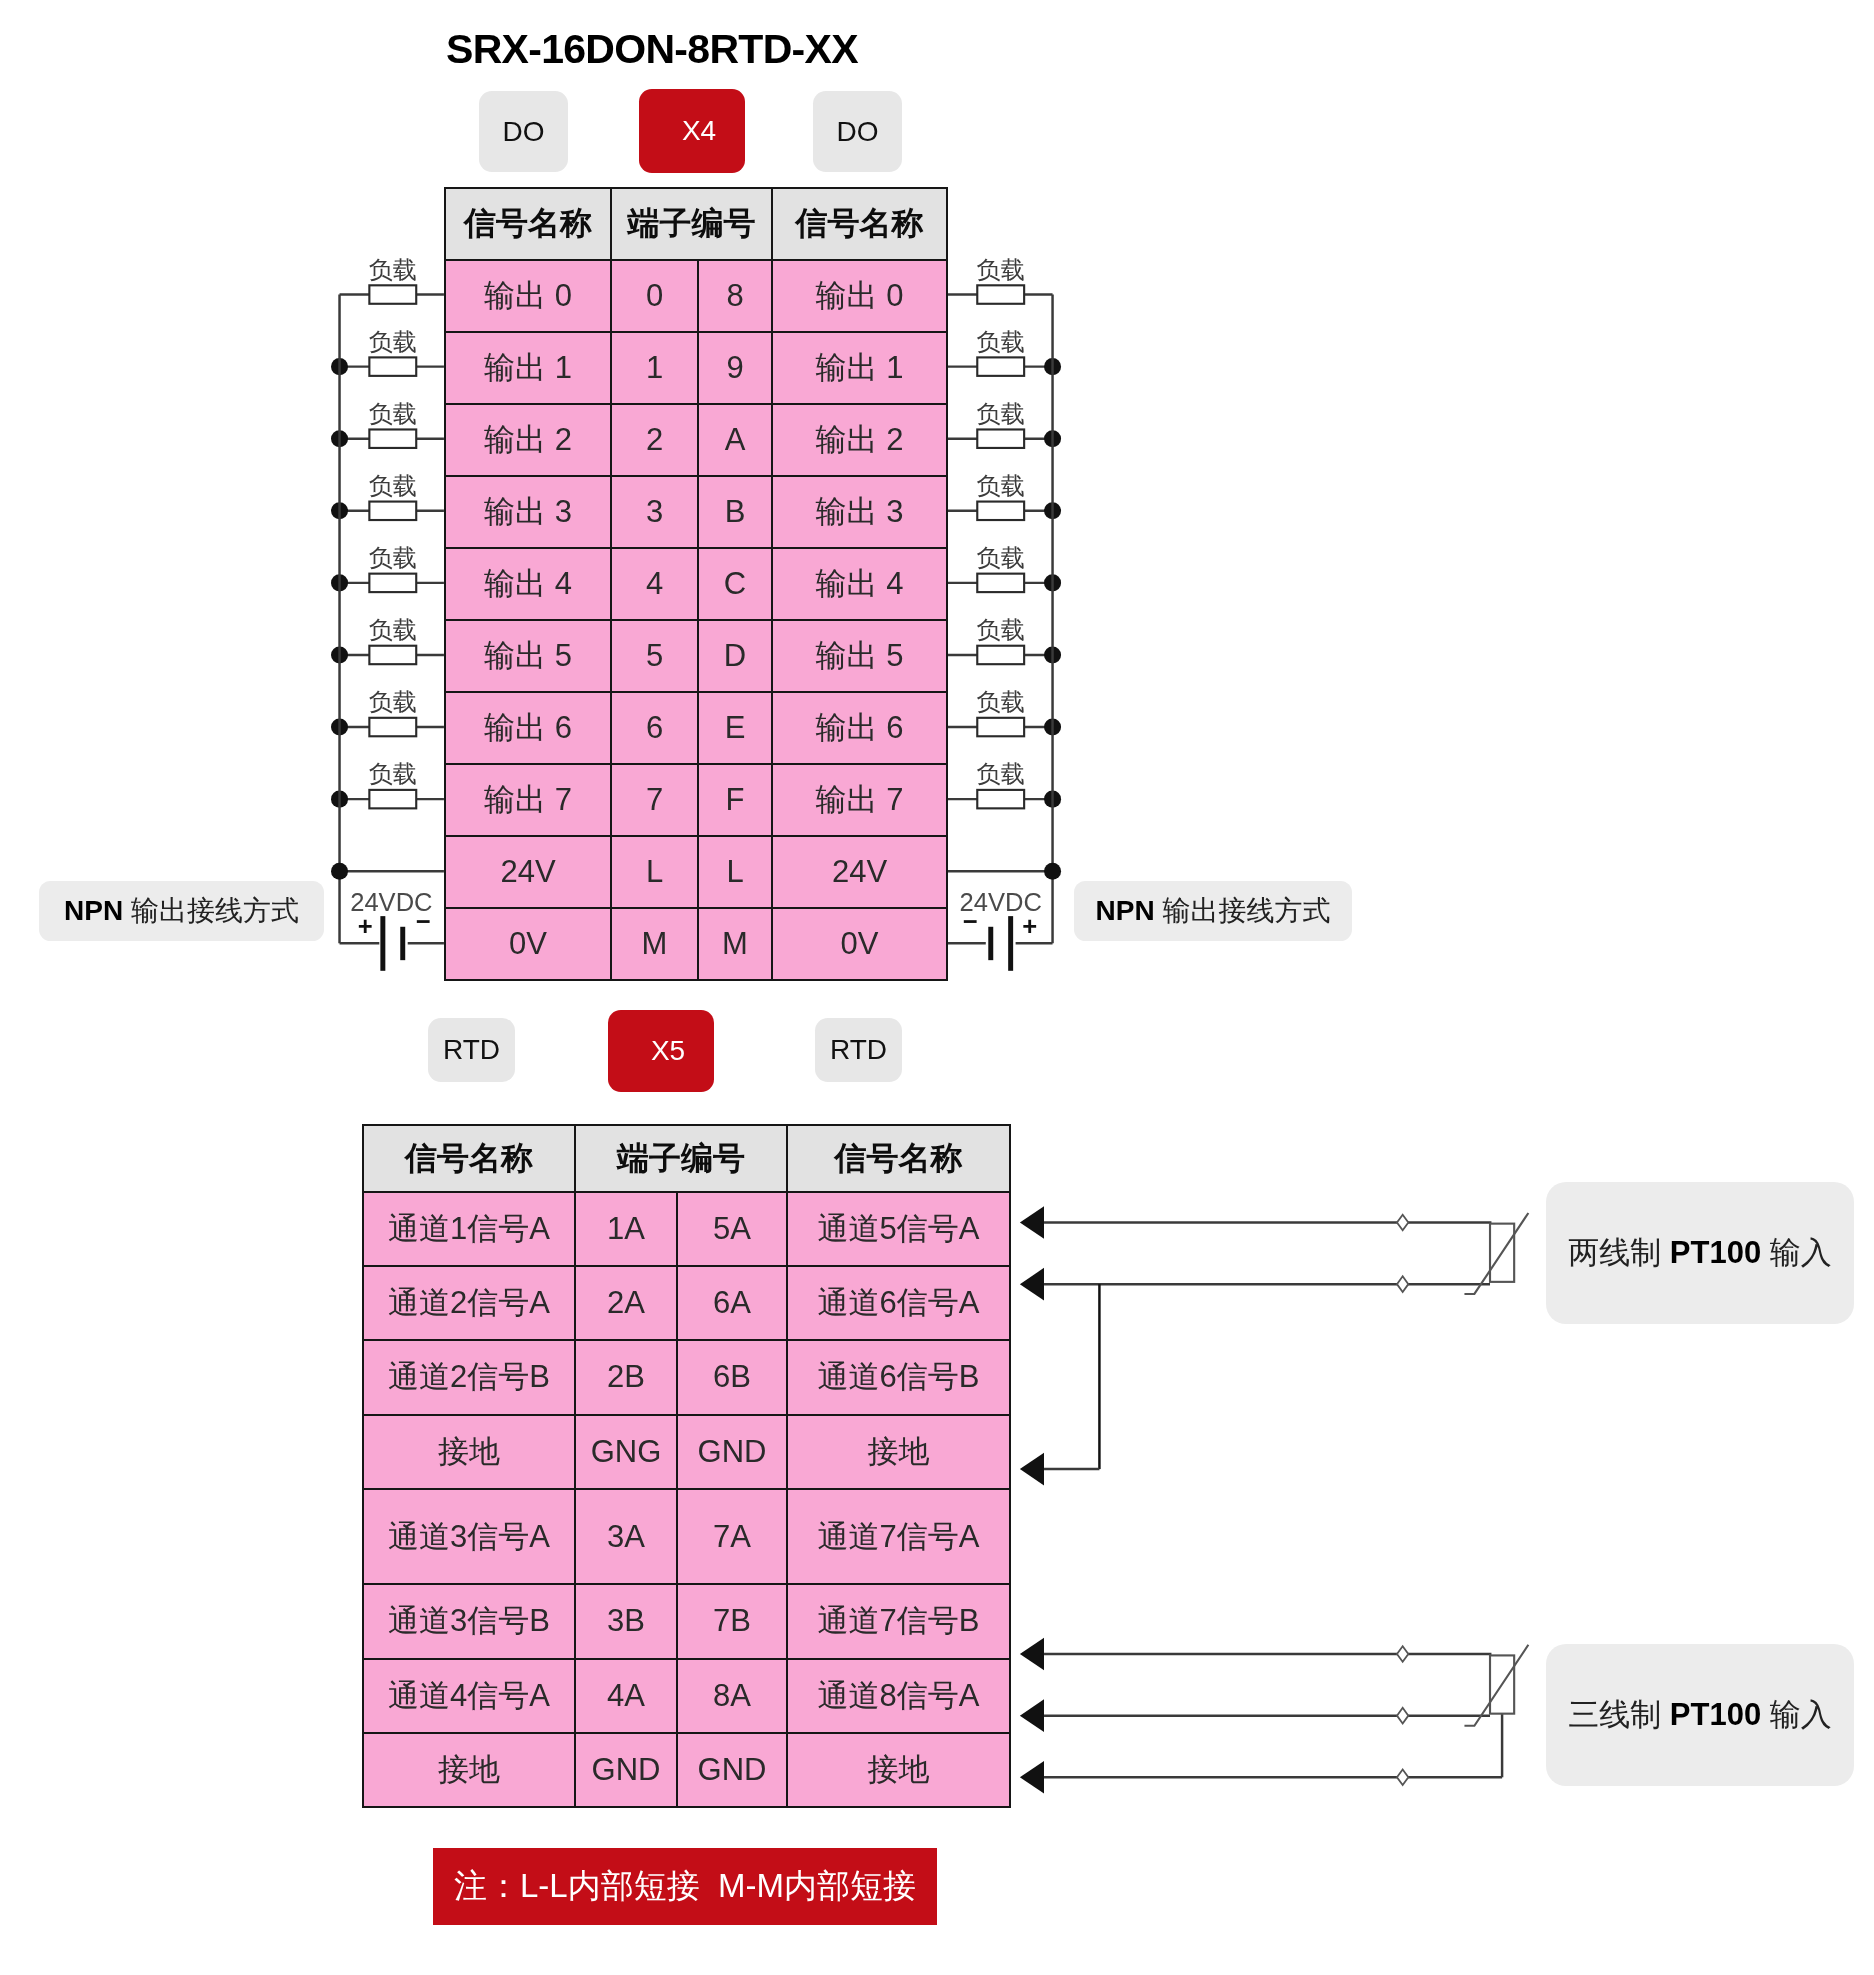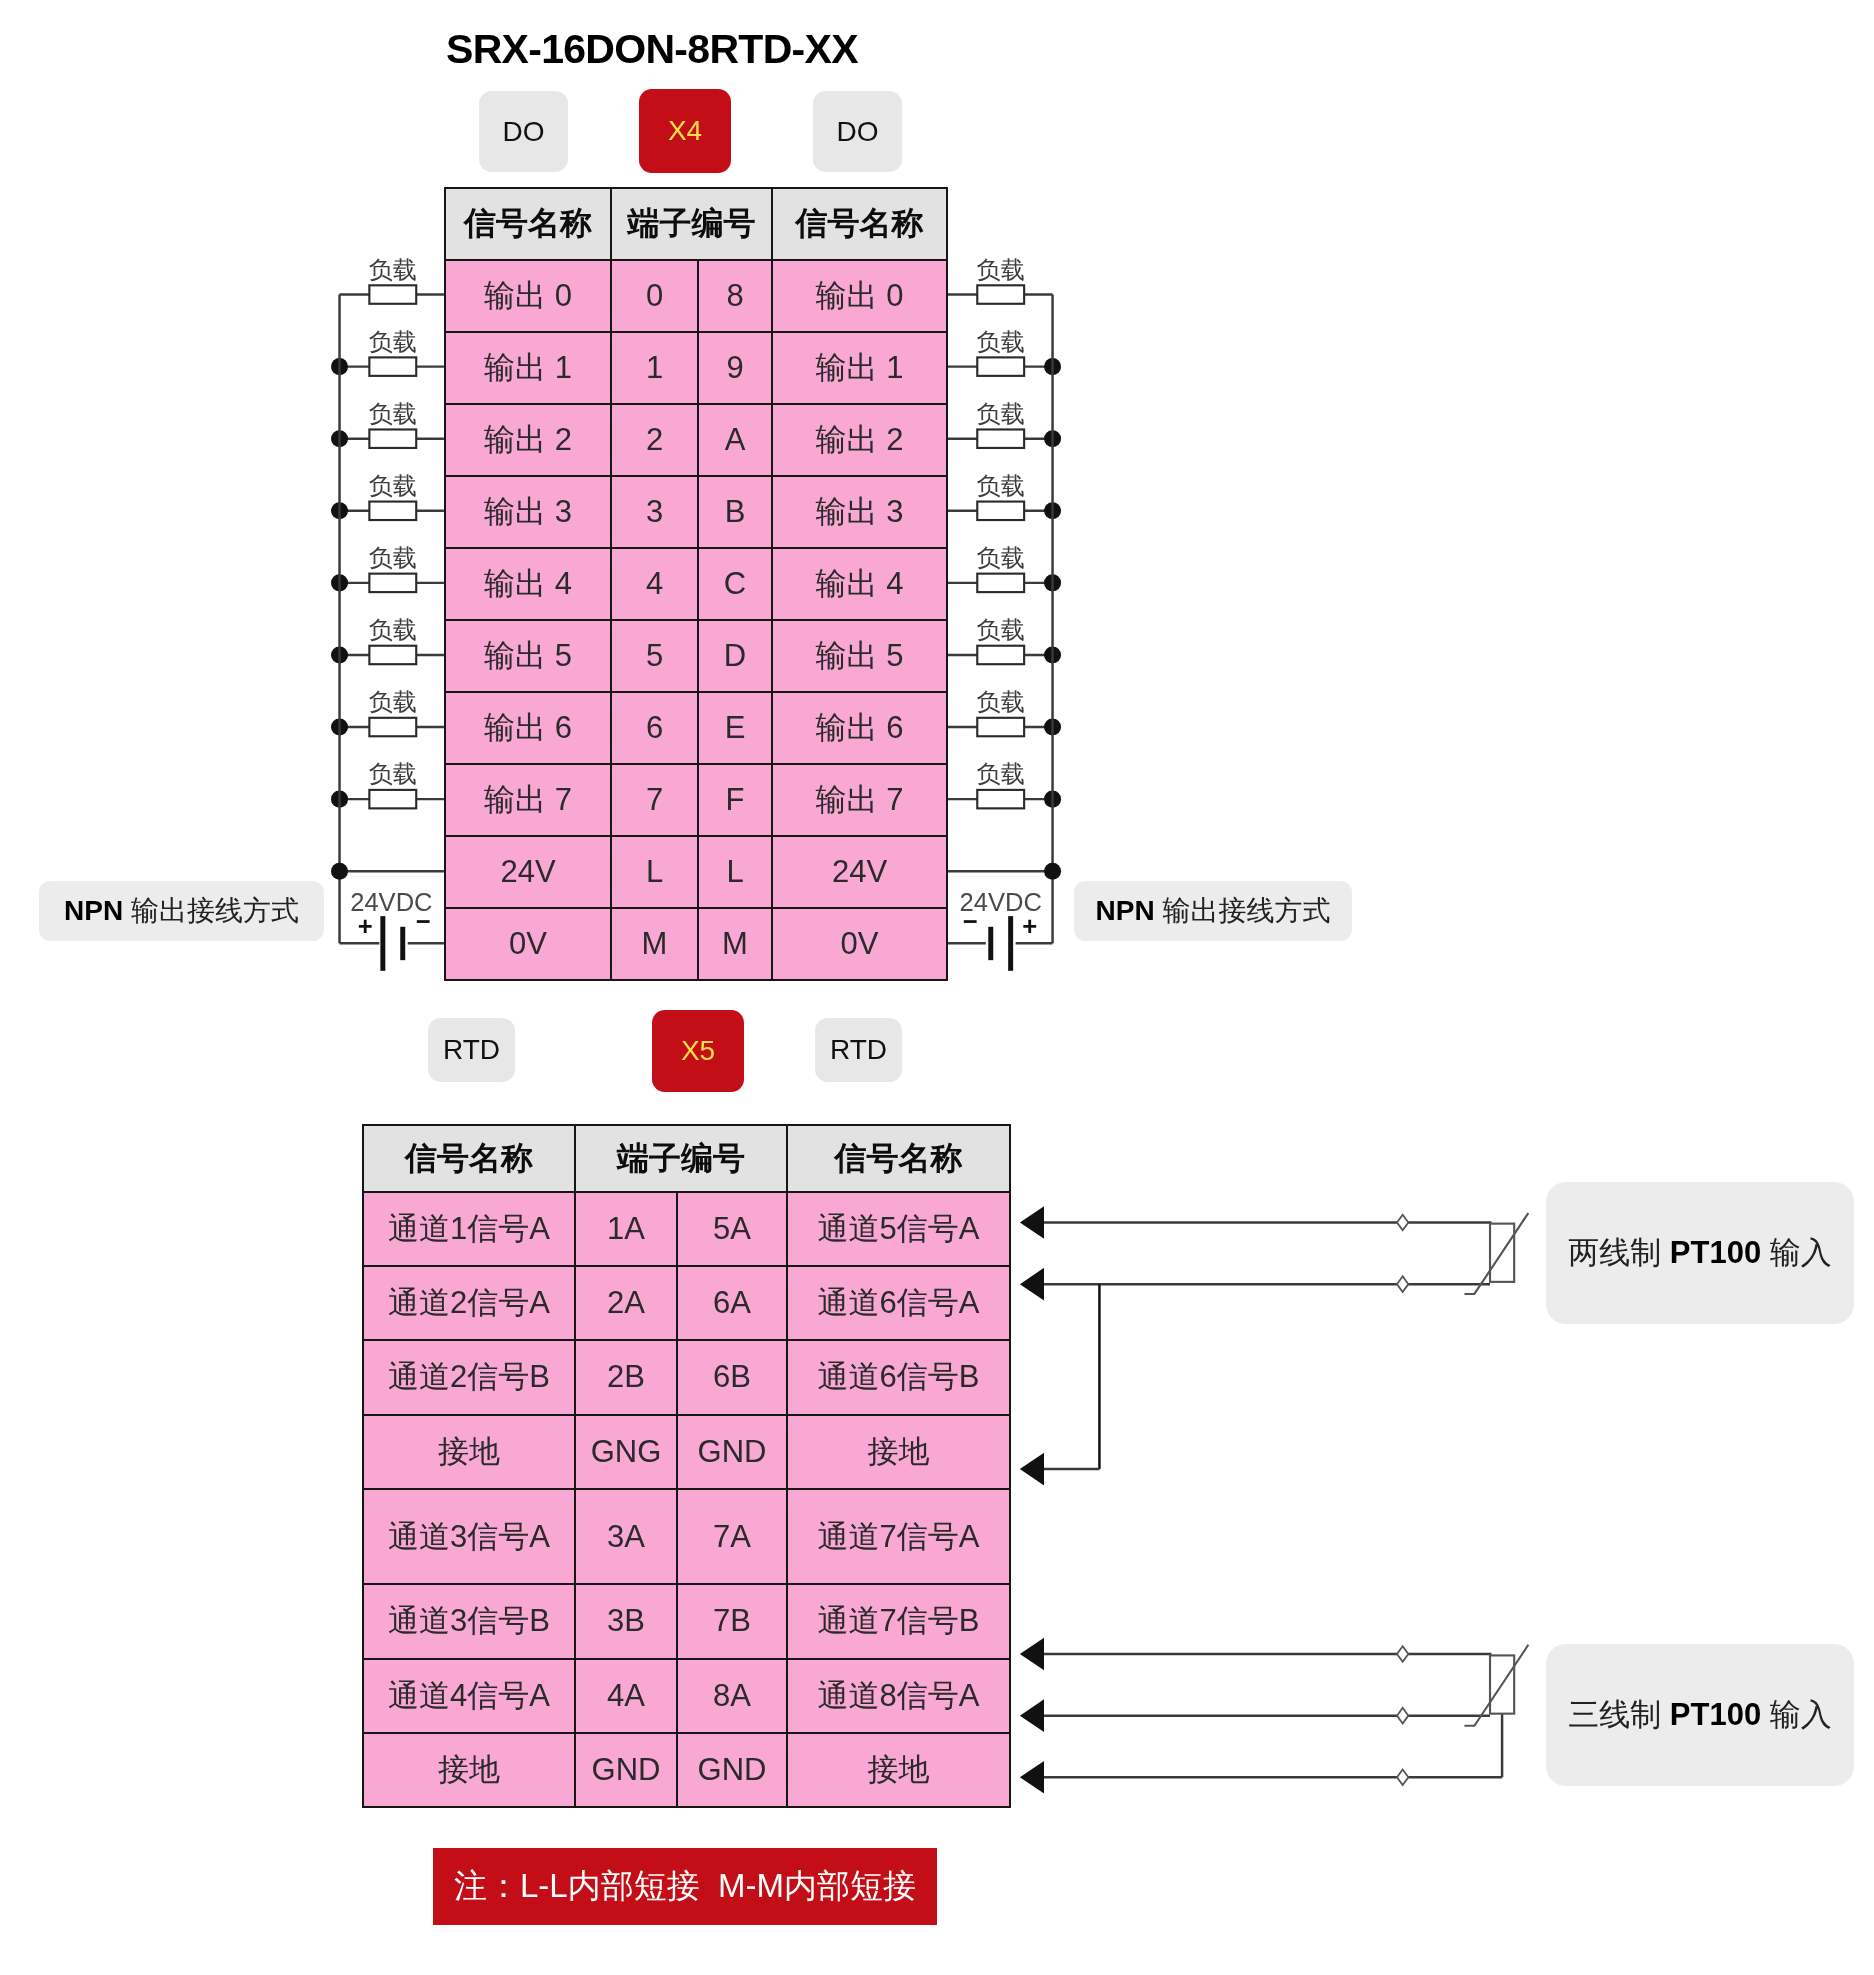--- a/index.html
+++ b/index.html
@@ -3,21 +3,21 @@
 <meta charset="utf-8">
 <style>
   html,body{margin:0;padding:0;background:#fff;}
   .canvas{position:relative;width:1875px;height:1975px;background:#fff;
           font-family:"Liberation Sans",sans-serif;overflow:hidden;}
   #wiring{position:absolute;left:0;top:0;width:1875px;height:1975px;pointer-events:none;}
   .title{position:absolute;left:446px;top:25.6px;font-size:41px;font-weight:bold;
          letter-spacing:-0.7px;color:#000;white-space:nowrap;}
   .badge{position:absolute;display:flex;align-items:center;justify-content:center;
          border-radius:12.8px;background:#E7E7E7;color:#111;font-weight:normal;font-size:28px;}
-  .badge.red{background:#C30D17;color:#fde047;}
+  .badge.red{background:#C30D17;color:#ffffff;padding-left:14px;}
   table.wt{position:absolute;border-collapse:collapse;table-layout:fixed;background:#f9a8d4;}
   .wt th,.wt td{border:2.1px solid #161616;text-align:center;vertical-align:middle;
                 padding:0;font-size:31px;color:#2a2a2a;overflow:hidden;}
   .wt th{background:#E2E2E2;font-weight:bold;font-size:32px;color:#0d0d0d;}
   .pill{position:absolute;background:#ECECEC;border-radius:11.4px;display:flex;
         align-items:center;justify-content:center;font-size:28px;color:#222;white-space:pre;}
   .pill b{color:#000;}
   .ptbox{border-radius:20px;font-size:31px;}
   .note{position:absolute;left:433px;top:1848px;width:504px;height:77px;background:#C30D17;
         color:#fff;display:flex;align-items:center;justify-content:center;
@@ -217,21 +217,21 @@
           <td>M</td>
           <td>0V</td>
         </tr>
     </tbody>
   </table>
 
   <div class="pill" style="left:39px;top:881px;width:285px;height:60px;"><b>NPN</b><span> 输出接线方式</span></div>
   <div class="pill" style="left:1074px;top:881px;width:278px;height:60px;"><b>NPN</b><span> 输出接线方式</span></div>
 
   <div class="badge" style="left:428px;top:1018px;width:87px;height:64px;">RTD</div>
-  <div class="badge red" style="left:652px;top:1010px;width:92px;height:82px;">X5</div>
+  <div class="badge red" style="left:608px;top:1010px;width:92px;height:82px;">X5</div>
   <div class="badge" style="left:815px;top:1018px;width:87px;height:64px;">RTD</div>
 
   <table class="wt" style="left:362px;top:1124px;width:648px;height:684px;">
     <colgroup>
         <col style="width:212px">
         <col style="width:102px">
         <col style="width:110px">
         <col style="width:223px">
       </colgroup>
     <thead>

